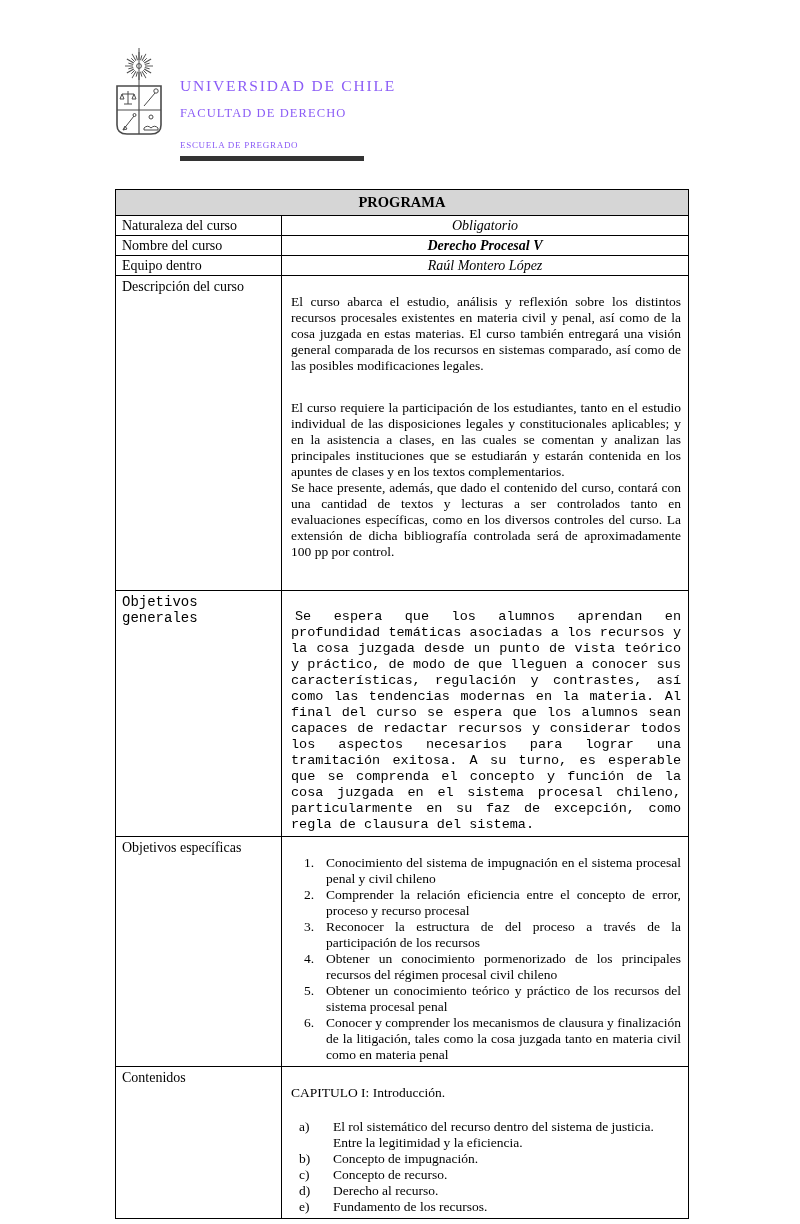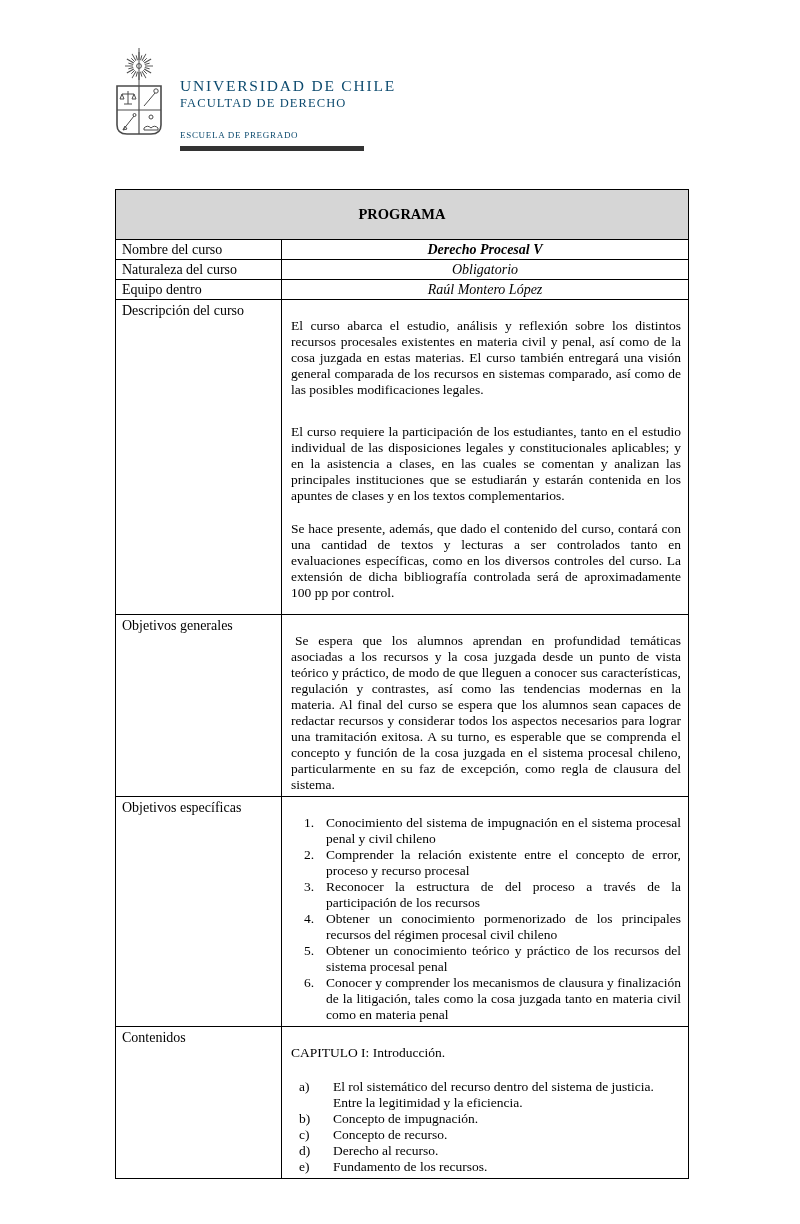--- a/index.html
+++ b/index.html
@@ -10,66 +10,66 @@
     height: 1224px;
     background: #ffffff;
     font-family: "Liberation Serif", serif;
     color: #000000;
     overflow: hidden;
   }
 
   
   .logo { position: absolute; left: 110px; top: 46px; display: flex; align-items: flex-start; }
   .emblem-wrap { width: 58px; height: 92px; flex: 0 0 auto; }
-  .logo-text { margin-left: 12px; margin-top: 31px; color: #0c4a6e; }
+  .logo-text { margin-left: 12px; margin-top: 31px; color: #8b5cf6; }
   .logo-line1 { font-size: 15.5px; letter-spacing: 1.8px; line-height: 17px; }
-  .logo-line2 { font-size: 12.5px; letter-spacing: 1.1px; line-height: 14px; margin-top: 2px; }
+  .logo-line2 { font-size: 12.5px; letter-spacing: 1.1px; line-height: 14px; margin-top: 12px; }
   .logo-line3 { font-size: 9px;    letter-spacing: 0.7px; line-height: 11px; margin-top: 20px; }
   .logo-bar   { width: 184px; height: 5px; background: #333333; margin-top: 5px; }
 
   
   .doc-title {
     position: absolute; left: 113px; top: 142px; width: 576px;
     text-align: center; font-weight: bold; font-size: 17.5px;
     line-height: 25px; letter-spacing: 0.3px;
   }
 
   
   table.program {
     position: absolute; left: 115px; top: 189px; width: 574px;
     border-collapse: collapse;
   }
   table.program td { border: 1.5px solid #000; }
 
   tr.hdr td {
     background: #d6d6d6; text-align: center; font-weight: bold;
-    font-size: 14.5px; height: 21px; vertical-align: middle; padding: 16px;
+    font-size: 14.5px; height: 21px; vertical-align: middle; padding: 4px;
   }
   td.lbl {
     width: 166px; font-size: 14px; padding: 1px 4px 1px 6px;
     vertical-align: middle;
   }
   td.lbl.top { vertical-align: top; padding-top: 3px; }
   td.val { text-align: center; font-size: 14px; vertical-align: middle; padding: 1px 4px; }
   tr.info td { height: 20px; }
   .bi { font-weight: bold; font-style: italic; }
   .it { font-style: italic; }
 
   td.body-cell {
     font-size: 13.5px; line-height: 16px; text-align: justify;
     vertical-align: top; padding: 18px 7px 3px 9px;
   }
   tr.desc td        { height: 315px; }
-  tr.generales td   { height: 181px; }
+  tr.generales td   { height: 181px; font-family: Liberation Mono, monospace; }
   tr.especificos td { height: 219px; }
   tr.contenidos td  { height: 142px; }
 
   p.para { margin: 0; }
   p.para.gap-big   { margin-bottom: 26px; }
-  p.para.gap-small { margin-bottom: 17px; }
+  p.para.gap-small { }
   .indent-first { text-indent: 4px; }
 
   .num-item { display: flex; }
   .num-item .num { flex: 0 0 22px; margin-left: 13px; }
   .num-item .txt { flex: 1; text-align: justify; }
 
   .chapter-line { text-align: left; margin-bottom: 18px; }
   .let-item { display: flex; }
   .let-item .letter { flex: 0 0 34px; margin-left: 8px; }
   .let-item .txt { flex: 1; text-align: left; }
@@ -147,27 +147,27 @@
   <div class="doc-title">
   </div>
 
   <table class="program">
     <tbody>
         <tr class="hdr">
       <td colspan="2">PROGRAMA</td>
     </tr>
 
     <tr class="info">
+      <td class="lbl">Naturaleza del curso</td>
+      <td class="val it">Obligatorio</td>
+    </tr>
+
+    <tr class="info">
       <td class="lbl">Nombre del curso</td>
       <td class="val bi">Derecho Procesal V</td>
-    </tr>
-
-    <tr class="info">
-      <td class="lbl">Naturaleza del curso</td>
-      <td class="val it">Obligatorio</td>
     </tr>
 
     <tr class="info">
       <td class="lbl">Equipo dentro</td>
       <td class="val it">Raúl Montero López</td>
     </tr>
 
     <tr class="desc">
       <td class="lbl top">Descripción del curso</td>
       <td class="body-cell">
@@ -186,21 +186,21 @@
 
     <tr class="especificos">
       <td class="lbl top">Objetivos específicas</td>
       <td class="body-cell">
         <div class="num-item">
           <span class="num">1.</span>
           <span class="txt">Conocimiento del sistema de impugnación en el sistema procesal penal y civil chileno</span>
         </div>
         <div class="num-item">
           <span class="num">2.</span>
-          <span class="txt">Comprender la relación existente entre el concepto de error, proceso y recurso procesal</span>
+          <span class="txt">Comprender la relación eficiencia entre el concepto de error, proceso y recurso procesal</span>
         </div>
         <div class="num-item">
           <span class="num">3.</span>
           <span class="txt">Reconocer la estructura de del proceso a través de la participación de los recursos</span>
         </div>
         <div class="num-item">
           <span class="num">4.</span>
           <span class="txt">Obtener un conocimiento pormenorizado de los principales recursos del régimen procesal civil chileno</span>
         </div>
         <div class="num-item">

